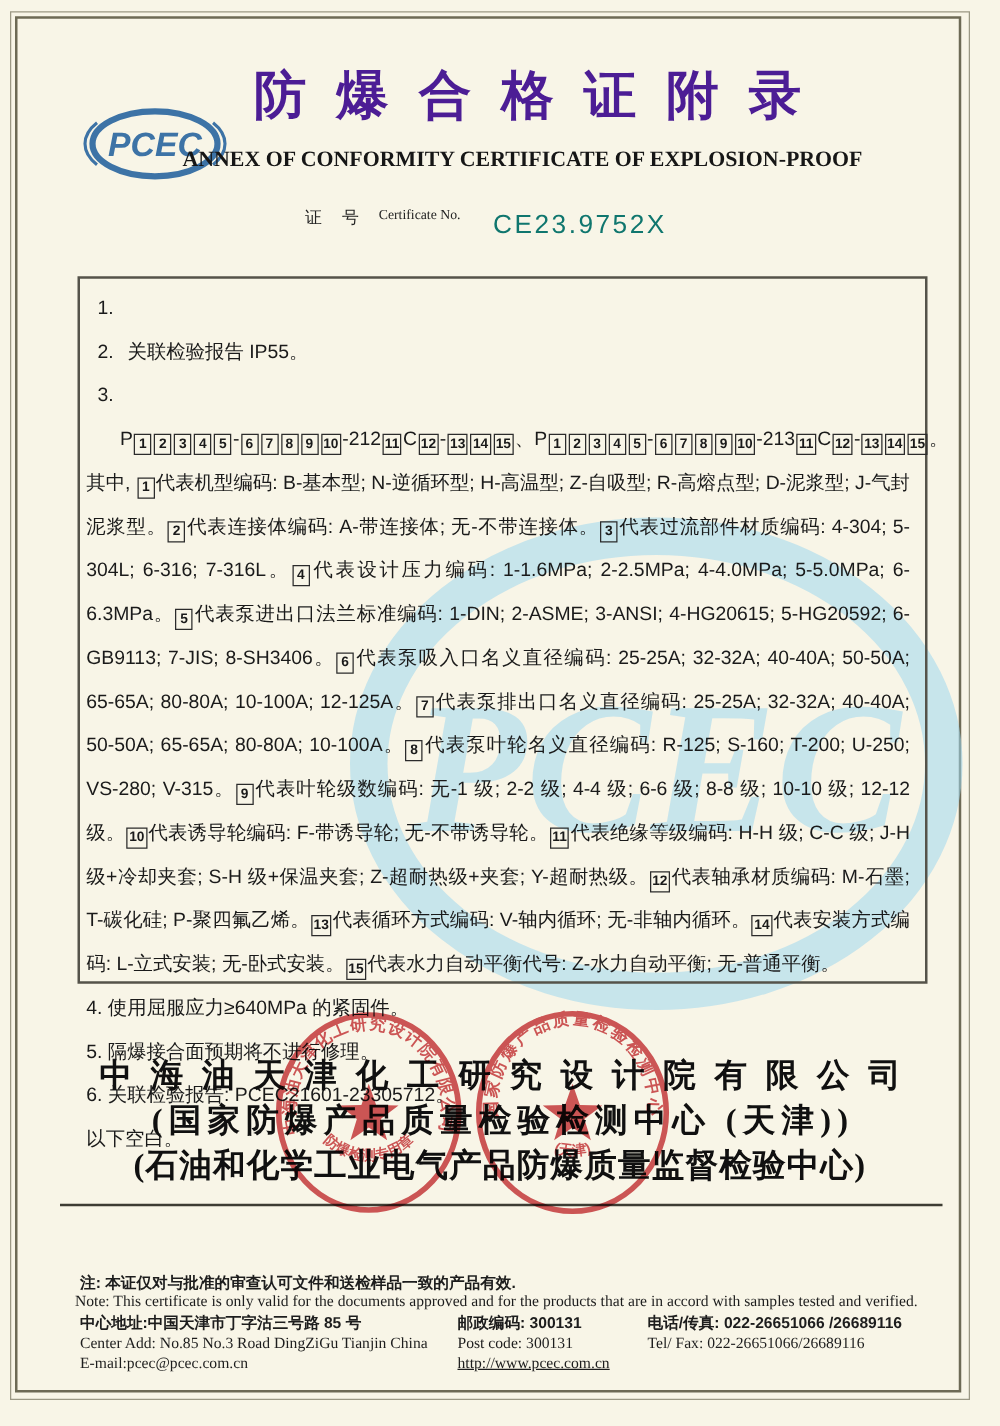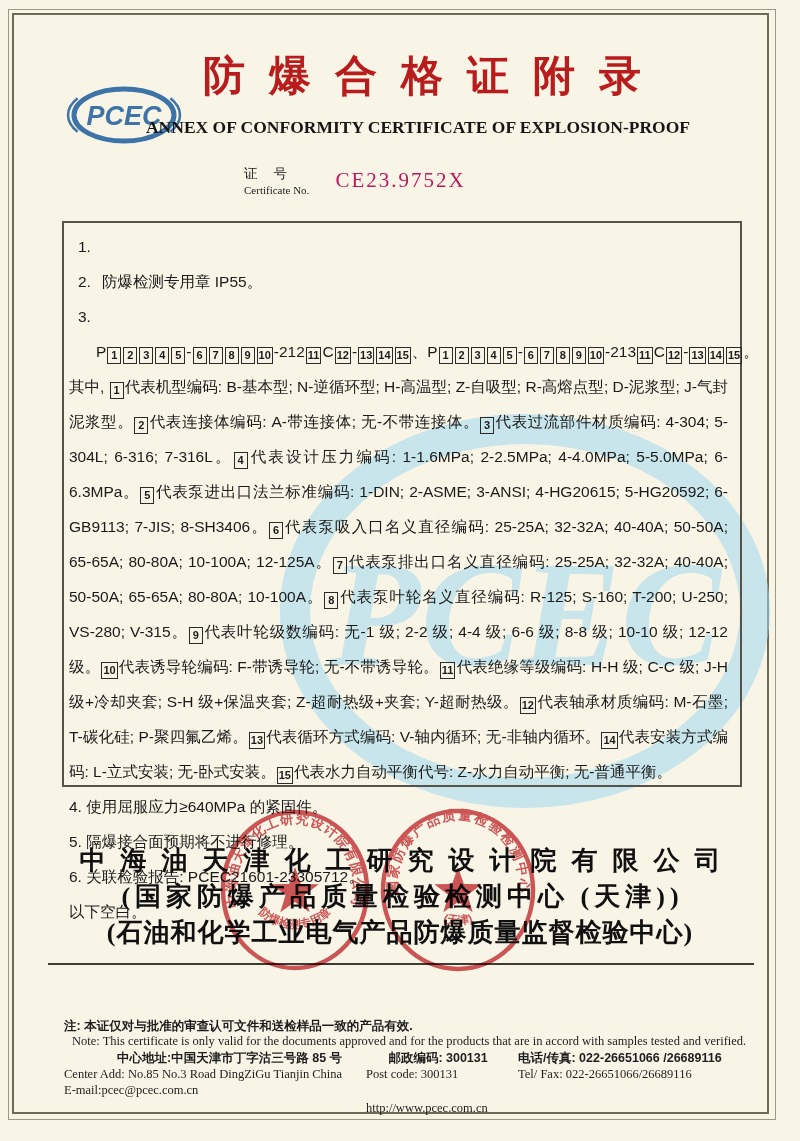--- a/index.html
+++ b/index.html
@@ -14,32 +14,32 @@
   
   .frame-outer{position:absolute;left:8px;top:9px;right:24px;bottom:21px;border:1px solid #9b9884;}
   .frame-inner{position:absolute;left:12px;top:13px;right:31px;bottom:27px;border:2px solid #6d6a55;}
 
   
   .logo-svg{position:absolute;left:64px;top:80px;}
   .title-cn{
     position:absolute;left:203px;top:48px;
     font-family:"Liberation Serif",serif;
     font-size:42px;font-weight:bold;letter-spacing:24px;
-    white-space:nowrap;color:#b91c1c;
+    white-space:nowrap;color:#4c1d95;
   }
   .title-en{
     position:absolute;left:0;top:117px;width:836px;text-align:center;
     font-family:"Liberation Serif",serif;
     font-size:17.5px;font-weight:bold;color:#161616;
   }
   .cert-block{position:absolute;left:244px;top:165px;display:flex;align-items:flex-start;}
-  .cert-labels{display:flex;flex-direction:column;margin-right:26px;}
+  .cert-labels{display:flex;flex-direction:row;margin-right:26px;}
   .cert-label-cn{font-size:13.5px;letter-spacing:16px;font-family:"Liberation Serif",serif;color:#222;}
   .cert-label-en{font-size:11px;font-family:"Liberation Serif",serif;color:#222;margin-top:1px;text-align:right;}
-  .cert-number{font-size:21px;font-family:Liberation Serif, serif;letter-spacing:2px;color:#be185d;margin-top:3px;}
+  .cert-number{font-size:21px;font-family:Liberation Sans, sans-serif;letter-spacing:2px;color:#0f766e;margin-top:3px;}
 
   
   .watermark-svg{position:absolute;left:272px;top:413px;z-index:0;}
 
   
   .content-box{
     position:absolute;left:62px;top:221px;width:680px;height:566px;
     border:2px solid #55534a;box-sizing:border-box;
     padding:6px 12px 0 5px;
     font-size:15.5px;line-height:35px;font-weight:500;
@@ -63,28 +63,28 @@
   .company-line2{font-size:26px;letter-spacing:5px;padding-left:5px;line-height:36px;white-space:nowrap;text-align:center;}
   .company-line3{font-size:26px;letter-spacing:1px;line-height:36px;white-space:nowrap;}
   .company-en{font-size:19px;line-height:23px;white-space:nowrap;}
   .company-rule{position:absolute;left:48px;top:963px;width:706px;border-top:2px solid #3d3c33;}
 
   
   .stamps-svg{position:absolute;left:208px;top:806px;mix-blend-mode:multiply;z-index:2;}
 
   
   .foot{position:absolute;font-size:12.5px;line-height:16px;white-space:nowrap;}
-  .foot-cn{font-weight:600;text-align:right;}
+  .foot-cn{font-weight:600;}
   .foot-en{font-family:"Liberation Serif",serif;font-weight:normal;}
   .note1{left:64px;top:1018px;}
-  .note2{left:72px;top:1033px;}
+  .note2{left:60px;top:1033px;}
   .col1{left:64px;top:1050px;}
   .col2{left:366px;top:1050px;}
   .col3{left:518px;top:1050px;}
-  .website{font-family:"Liberation Serif",serif;margin-top:18px;}
+  .website{text-decoration:underline;font-family:"Liberation Serif",serif;}
 </style>
 </head>
 <body>
 
 <div class="frame-outer"></div>
 <div class="frame-inner"></div>
 
 <svg class="watermark-svg" width="520" height="396" viewBox="0 0 520 396">
   <ellipse cx="253" cy="198" rx="230" ry="182" fill="none" stroke="rgba(158,215,238,0.55)" stroke-width="30"></ellipse>
   <text x="253" y="252" text-anchor="middle" font-family="Liberation Serif, serif" font-style="italic" font-weight="bold" font-size="150" fill="rgba(158,215,238,0.55)">PCEC</text>
@@ -106,21 +106,21 @@
   </div>
   <span class="cert-number">CE23.9752X</span>
 </div>
 
 <div class="content-box">
   <div class="item-row">
     <span class="item-no">1.</span>
   </div>
   <div class="item-row">
     <span class="item-no">2.</span>
-    <span>防爆检测专用章 IP55。</span>
+    <span>关联检验报告 IP55。</span>
   </div>
   <div class="item-row">
     <span class="item-no">3.</span>
   </div>
   <div class="model-line">P<span class="bx">1</span><span class="bx">2</span><span class="bx">3</span><span class="bx">4</span><span class="bx">5</span>-<span class="bx">6</span><span class="bx">7</span><span class="bx">8</span><span class="bx">9</span><span class="bx">10</span>-212<span class="bx">11</span>C<span class="bx">12</span>-<span class="bx">13</span><span class="bx">14</span><span class="bx">15</span>、P<span class="bx">1</span><span class="bx">2</span><span class="bx">3</span><span class="bx">4</span><span class="bx">5</span>-<span class="bx">6</span><span class="bx">7</span><span class="bx">8</span><span class="bx">9</span><span class="bx">10</span>-213<span class="bx">11</span>C<span class="bx">12</span>-<span class="bx">13</span><span class="bx">14</span><span class="bx">15</span>。</div>
   <div class="legend">其中, <span class="bx">1</span>代表机型编码: B-基本型; N-逆循环型; H-高温型; Z-自吸型; R-高熔点型; D-泥浆型; J-气封泥浆型。<span class="bx">2</span>代表连接体编码: A-带连接体; 无-不带连接体。<span class="bx">3</span>代表过流部件材质编码: 4-304; 5-304L; 6-316; 7-316L。<span class="bx">4</span>代表设计压力编码: 1-1.6MPa; 2-2.5MPa; 4-4.0MPa; 5-5.0MPa; 6-6.3MPa。<span class="bx">5</span>代表泵进出口法兰标准编码: 1-DIN; 2-ASME; 3-ANSI; 4-HG20615; 5-HG20592; 6-GB9113; 7-JIS; 8-SH3406。<span class="bx">6</span>代表泵吸入口名义直径编码: 25-25A; 32-32A; 40-40A; 50-50A; 65-65A; 80-80A; 10-100A; 12-125A。<span class="bx">7</span>代表泵排出口名义直径编码: 25-25A; 32-32A; 40-40A; 50-50A; 65-65A; 80-80A; 10-100A。<span class="bx">8</span>代表泵叶轮名义直径编码: R-125; S-160; T-200; U-250; VS-280; V-315。<span class="bx">9</span>代表叶轮级数编码: 无-1 级; 2-2 级; 4-4 级; 6-6 级; 8-8 级; 10-10 级; 12-12 级。<span class="bx">10</span>代表诱导轮编码: F-带诱导轮; 无-不带诱导轮。<span class="bx">11</span>代表绝缘等级编码: H-H 级; C-C 级; J-H 级+冷却夹套; S-H 级+保温夹套; Z-超耐热级+夹套; Y-超耐热级。<span class="bx">12</span>代表轴承材质编码: M-石墨; T-碳化硅; P-聚四氟乙烯。<span class="bx">13</span>代表循环方式编码: V-轴内循环; 无-非轴内循环。<span class="bx">14</span>代表安装方式编码: L-立式安装; 无-卧式安装。<span class="bx">15</span>代表水力自动平衡代号: Z-水力自动平衡; 无-普通平衡。</div>
   <div>4. 使用屈服应力≥640MPa 的紧固件。</div>
   <div>5. 隔爆接合面预期将不进行修理。</div>
   <div>6. 关联检验报告: PCEC21601-23305712。</div>
   <div>以下空白。</div>

